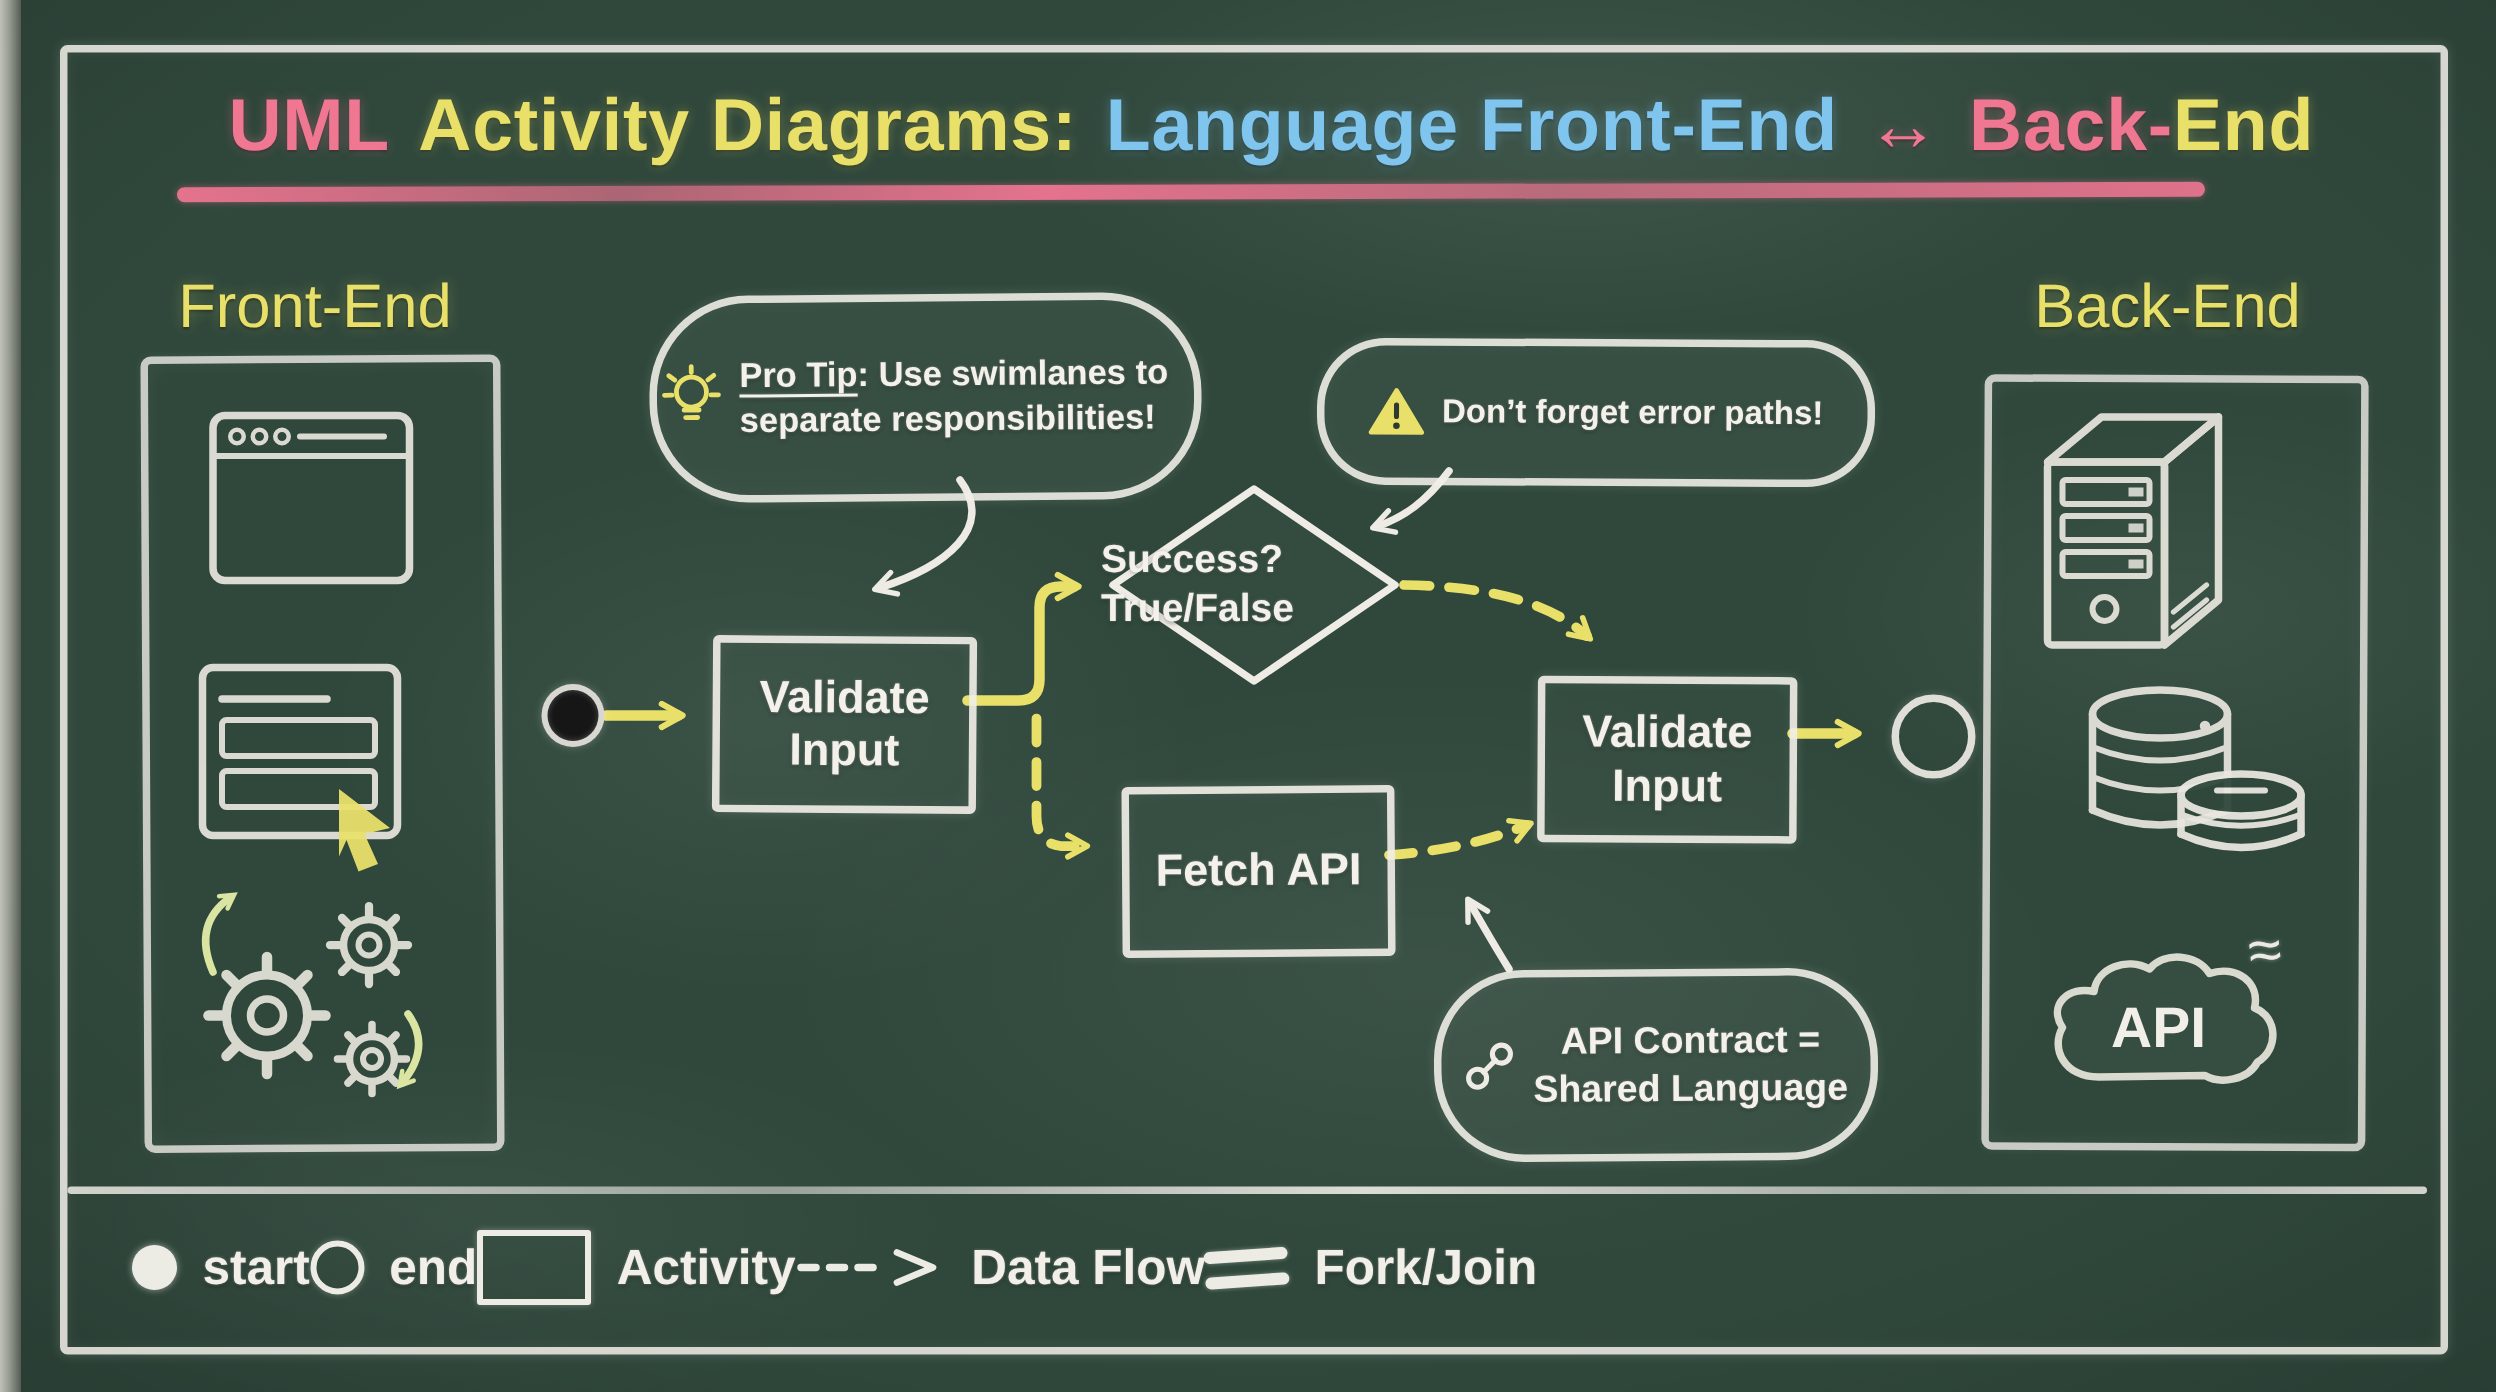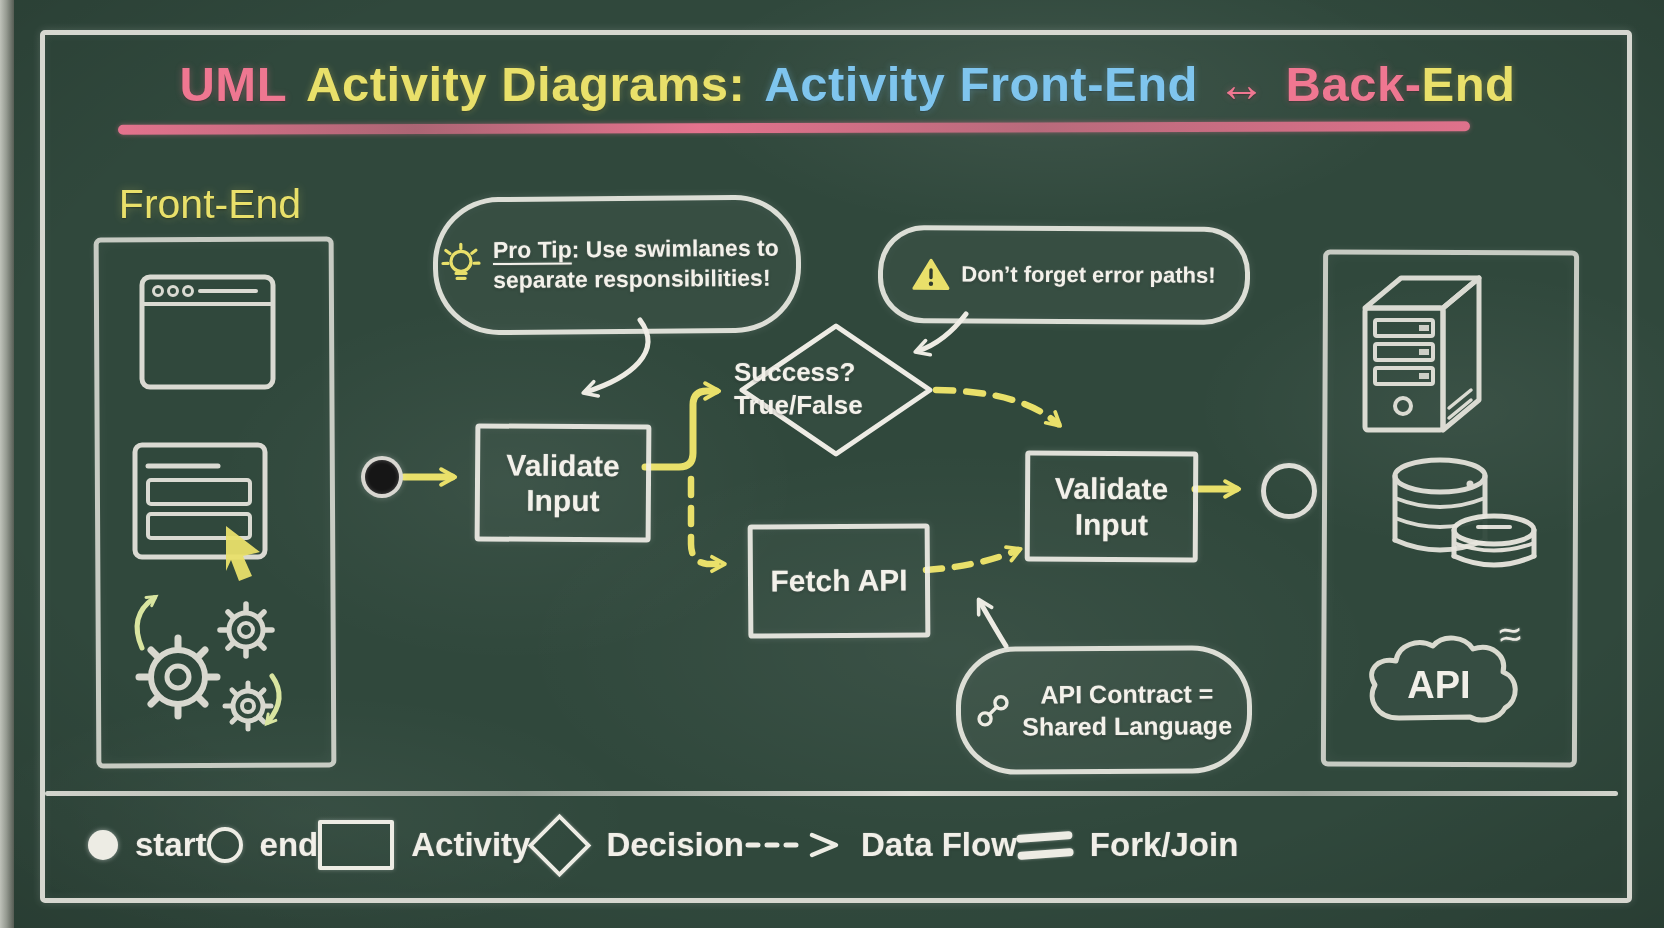--- a/index.html
+++ b/index.html
@@ -95,31 +95,32 @@
 <body>
 
 <div class="board">
   <div class="edge-left"></div>
   <div class="edge-right"></div>
   <div class="frame"></div>
 
   <div class="title-row">
     <span class="t-pink">UML</span>
     <span class="t-yellow">Activity Diagrams:</span>
-    <span class="t-blue">Activity Front-End</span>
+    <span class="t-blue">Language Front-End</span>
     <span class="t-pink">↔</span>
     <span class="backend-word">
         <span class="t-pink">Back-</span>
         <span class="t-yellow">End</span>
       </span>
   </div>
   <div class="underline"></div>
 
   <div class="lane-label label-fe">Front-End</div>
   <div class="lane lane-fe"></div>
+  <div class="lane-label label-be">Back-End</div>
   <div class="lane lane-be"></div>
 
   <svg class="iconpos" style="left:138px;top:272px" width="140" height="120" viewBox="0 0 140 120">
     <g fill="none" stroke="#e9e7df" stroke-linecap="round" opacity=".92">
       <rect x="4" y="5" width="131" height="110" rx="8" stroke-width="5"></rect>
       <path d="M5 32 H134" stroke-width="4"></path>
       <circle cx="20" cy="19" r="4.5" stroke-width="3"></circle>
       <circle cx="35" cy="19" r="4.5" stroke-width="3"></circle>
       <circle cx="50" cy="19" r="4.5" stroke-width="3"></circle>
       <path d="M62 19 H118" stroke-width="4"></path>
@@ -303,24 +304,20 @@
     </div>
     <div class="legend-item">
       <div class="lg-end"></div>
       <span>end</span>
     </div>
     <div class="legend-item">
       <div class="lg-rect"></div>
       <span>Activity</span>
     </div>
     <div class="legend-item">
-      <div class="lg-diamond"></div>
-      <span>Decision</span>
-    </div>
-    <div class="legend-item">
       <svg width="100" height="26" viewBox="0 0 100 26">
         <path d="M4 13 H60" fill="none" stroke="#edece4" stroke-width="5" stroke-dasharray="10 9" stroke-linecap="round"></path>
         <path d="M68 3 L92 13 L68 23" fill="none" stroke="#edece4" stroke-width="4.5" stroke-linecap="round" stroke-linejoin="round"></path>
       </svg>
       <span>Data Flow</span>
     </div>
     <div class="legend-item">
       <div class="lg-fork">
           <i></i>
           <i></i>

